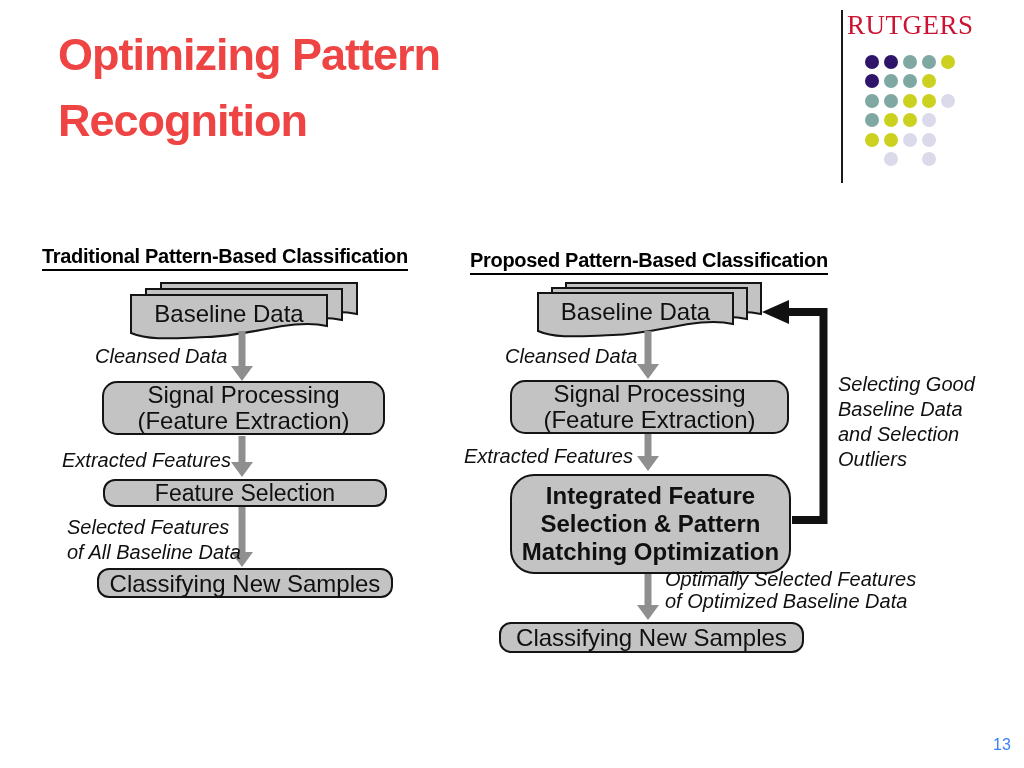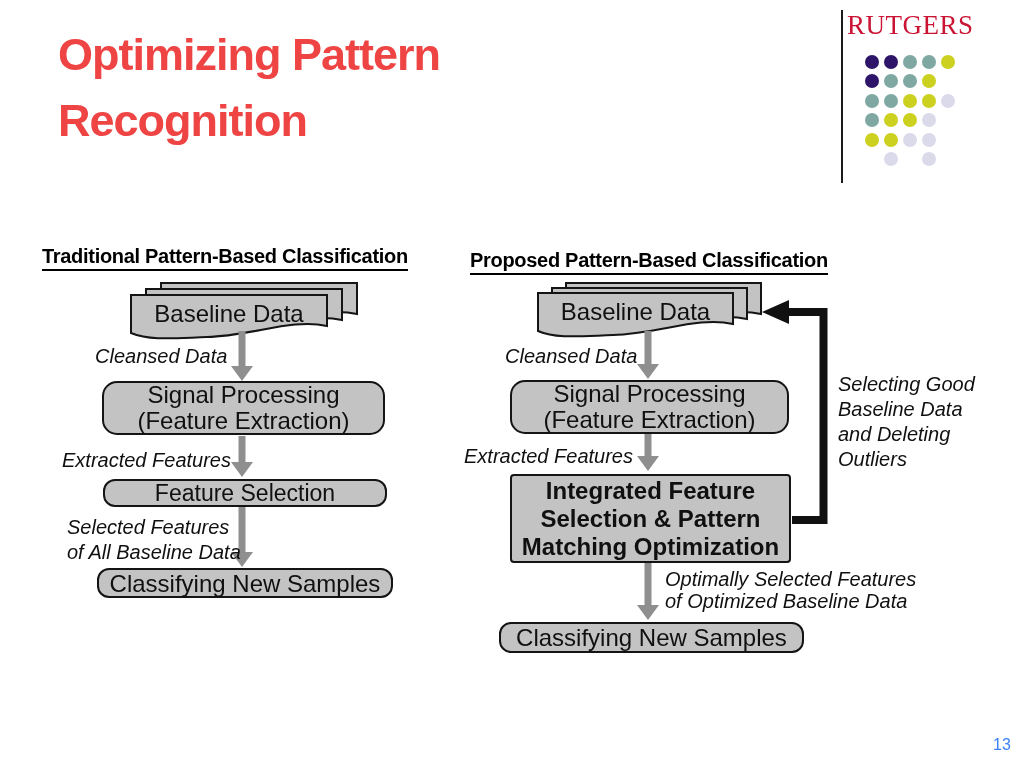--- a/index.html
+++ b/index.html
@@ -26,21 +26,21 @@
     position:absolute; box-sizing:border-box;
     background:#C3C3C3; border:2px solid #141414;
     display:flex; flex-direction:column; align-items:center; justify-content:center;
     text-align:center; font-size:24px; line-height:26px; color:#101010;
     white-space:nowrap;
   }
   #box-signal-left      { left:102px; top:381px; width:283px; height:54px; border-radius:15px; }
   #box-feature-sel      { left:103px; top:479px; width:284px; height:28px; border-radius:12px; line-height:23px; font-size:23px; }
   #box-classify-left    { left:97px;  top:568px; width:296px; height:30px; border-radius:12px; line-height:25px; }
   #box-signal-right     { left:510px; top:380px; width:279px; height:54px; border-radius:15px; }
-  #box-integrated       { left:510px; top:474px; width:281px; height:89px; border-radius:4px;
+  #box-integrated       { left:510px; top:474px; width:281px; height:100px; border-radius:24px;
                           font-weight:bold; line-height:28px; }
   #box-classify-right   { left:499px; top:622px; width:305px; height:31px; border-radius:12px; line-height:26px; }
 
   .doc-label {
     position:absolute; text-align:center; font-size:24px; color:#101010; white-space:nowrap;
   }
   #doc-label-left  { left:131px; top:300px; width:196px; }
   #doc-label-right { left:538px; top:298px; width:195px; }
 
   .flow-label {
@@ -194,19 +194,19 @@
     <span class="line">of Optimized Baseline Data</span>
   </div>
 
   <div id="box-classify-right" class="box">
     <span class="line">Classifying New Samples</span>
   </div>
 
   <div id="lbl-selecting" class="flow-label bold">
     <span class="line">Selecting Good</span>
     <span class="line">Baseline Data</span>
-    <span class="line">and Deleting</span>
+    <span class="line">and Selection</span>
     <span class="line">Outliers</span>
   </div>
 
   <div id="page-number">13</div>
 
 </div>
 
 </body></html>

